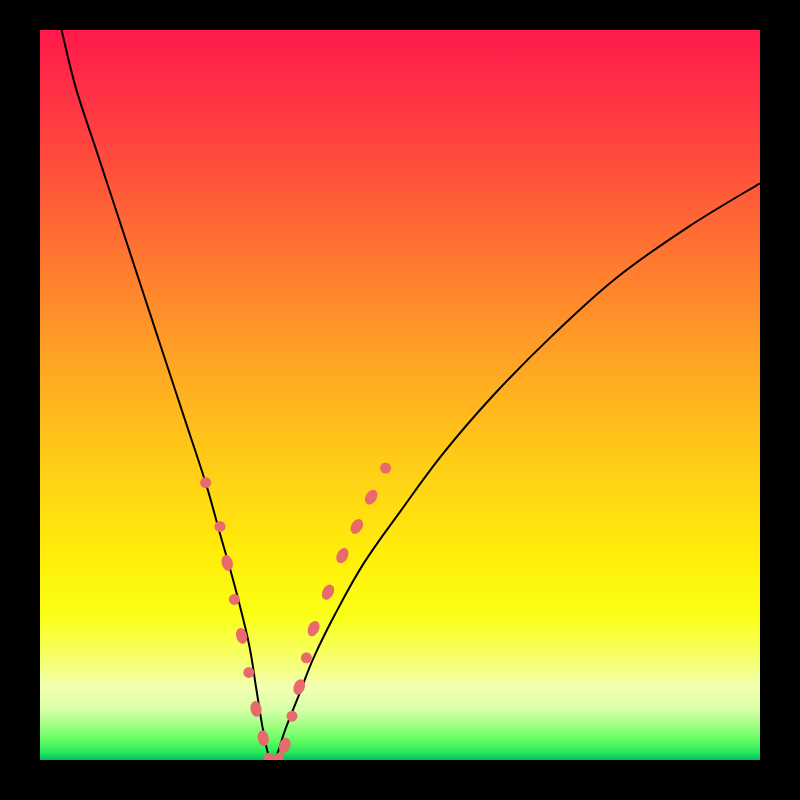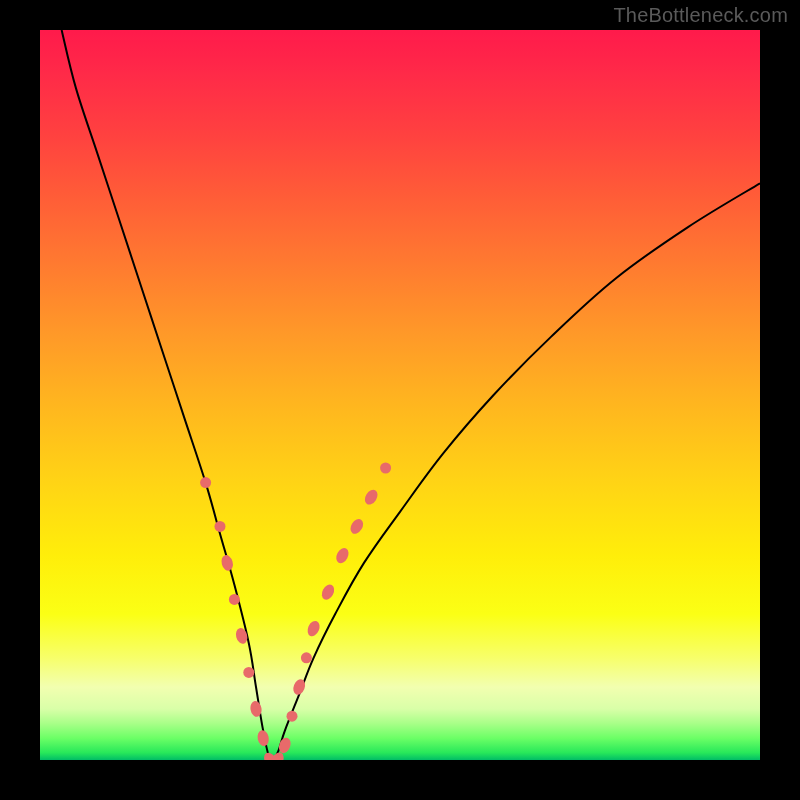--- a/index.html
+++ b/index.html
@@ -68,21 +68,20 @@
   .dot {
     fill: #e86a6a;
   }
   .dot-stretch {
     fill: #e86a6a;
   }
 </style>
 </head>
 <body>
 <div class="container">
-  <div class="watermark">TheBottleneck.com</div>
   <div class="plot-bg"></div>
   <svg class="curves" viewBox="0 0 720 730" preserveAspectRatio="none">
     <g>
       <path id="curve-path" class="curve-line" d="M 21.6 0.0 C 24.2 10.5, 29.5 36.1, 36.0 58.4 C 42.5 80.7, 49.8 100.4, 57.6 124.1 C 65.4 147.8, 71.4 166.1, 79.2 189.8 C 87.0 213.5, 93.0 231.8, 100.8 255.5 C 108.6 279.2, 114.6 297.5, 122.4 321.2 C 130.2 344.9, 136.2 363.2, 144.0 386.9 C 151.8 410.6, 159.1 431.6, 165.6 452.6 C 172.1 473.6, 174.8 485.3, 180.0 503.7 C 185.2 522.1, 189.2 535.1, 194.4 554.8 C 199.6 574.5, 204.9 594.8, 208.8 613.2 C 212.7 631.6, 213.4 641.2, 216.0 657.0 C 218.6 672.8, 220.6 687.7, 223.2 700.8 C 225.8 713.9, 227.8 726.1, 230.4 730.0 C 233.0 733.9, 235.0 728.0, 237.6 722.7 C 240.2 717.4, 240.9 711.3, 244.8 700.8 C 248.7 690.3, 254.0 677.4, 259.2 664.3 C 264.4 651.2, 267.1 642.3, 273.6 627.8 C 280.1 613.3, 286.1 601.1, 295.2 584.0 C 304.3 566.9, 312.3 551.3, 324.0 532.9 C 335.7 514.5, 345.7 501.5, 360.0 481.8 C 374.3 462.1, 386.4 444.4, 403.2 423.4 C 420.0 402.4, 434.2 386.0, 453.6 365.0 C 473.0 344.0, 489.2 327.6, 511.2 306.6 C 533.2 285.6, 551.4 267.9, 576.0 248.2 C 600.6 228.5, 622.1 214.2, 648.0 197.1 C 673.9 180.0, 707.0 161.2, 720.0 153.3"></path>
     </g>
     <g id="dots-group">
         <circle cx="165.6" cy="452.6" r="5.5" class="dot"></circle>
         <circle cx="180.0" cy="496.4" r="5.5" class="dot"></circle>
         <ellipse cx="187.2" cy="532.9" rx="8" ry="5.5" transform="rotate(74.3 187.2 532.9)" class="dot-stretch"></ellipse>
         <circle cx="194.4" cy="569.4" r="5.5" class="dot"></circle>

